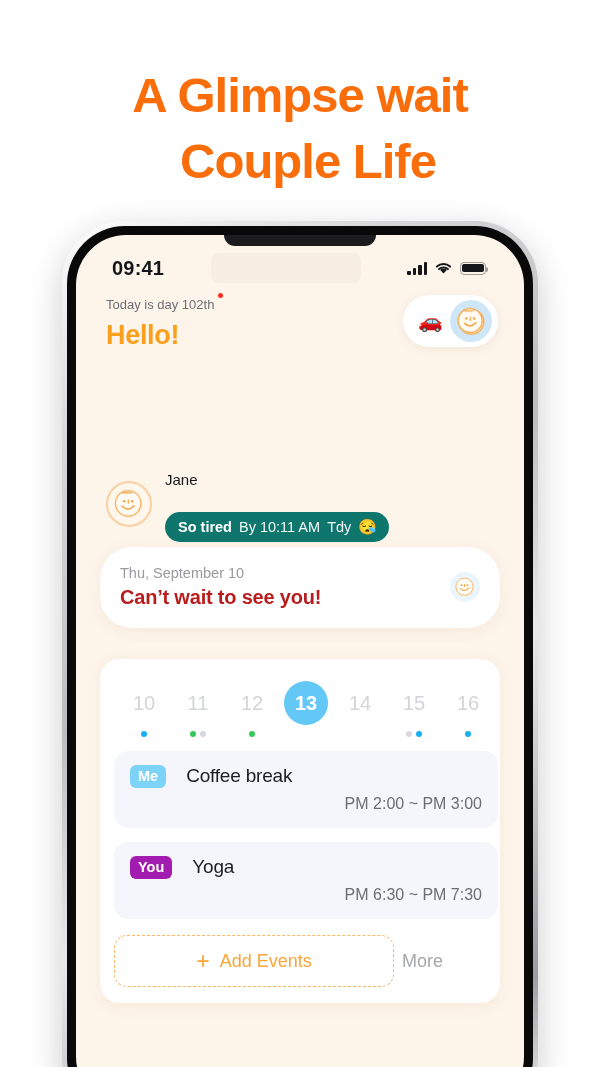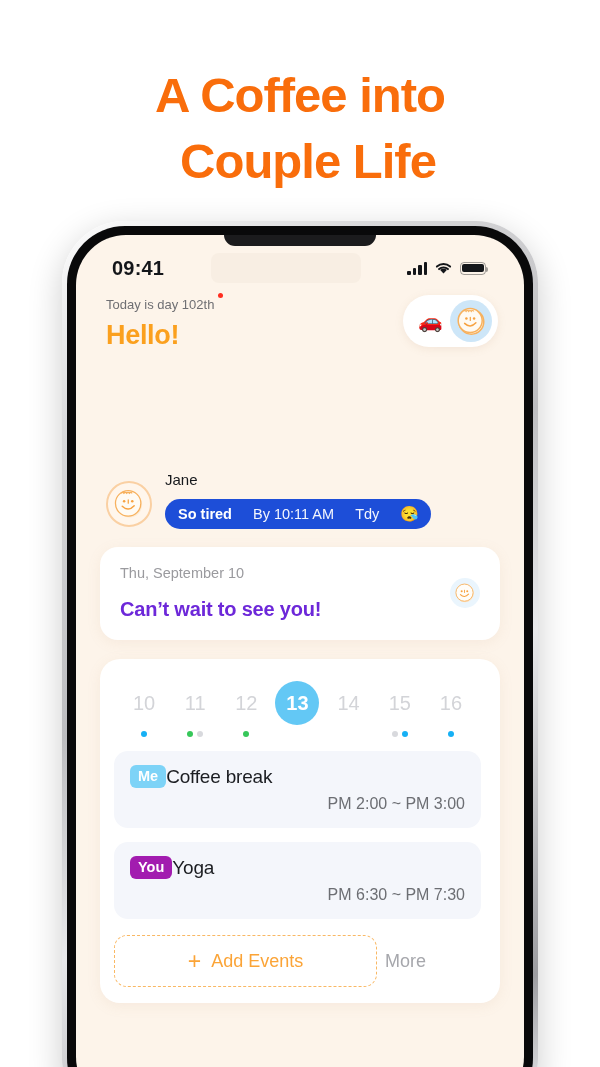--- a/index.html
+++ b/index.html
@@ -129,56 +129,56 @@
   .avatar-ring {
     width: 46px; height: 46px; border-radius: 50%;
     background: #FFF6EC;
     border: 2px solid #FAD0A3;
     display: flex; align-items: center; justify-content: center;
     flex: 0 0 auto;
     margin-top: 14px;
   }
   .msg-name { font-size: 15px; color: #16181c; line-height: 26px; }
   .msg-pill {
-    display: inline-flex; align-items: center; gap: 21px;
-    margin-top: 6px;
-    background: #1d4ed8;
+    display: inline-flex; align-items: center; gap: 7px;
+    margin-top: 19px;
+    background: #0f766e;
     border-radius: 18px;
     padding: 6px 12px 6px 13px;
     white-space: nowrap;
   }
   .msg-pill .m-status { color: #fff; font-weight: bold; font-size: 14.5px; }
   .msg-pill .m-time { color: rgba(255,255,255,0.95); font-size: 14.5px; }
   .msg-pill .m-tdy { color: rgba(255,255,255,0.95); font-size: 14.5px; }
   .msg-pill .m-emoji { font-size: 15px; }
 
   
   .note-card {
     position: absolute; top: 312px; left: 24px; right: 24px;
     background: #ffffff;
-    border-radius: 18px;
+    border-radius: 32px;
     padding: 17px 20px 19px 20px;
     display: flex; align-items: center; justify-content: space-between;
     box-shadow: 0 3px 14px rgba(186,150,112,0.10);
   }
   .note-date { font-size: 14.5px; color: #9A9A9E; line-height: 19px; }
-  .note-text { font-size: 20px; font-weight: bold; color: #6d28d9; margin-top: 15px; letter-spacing: -0.2px; }
+  .note-text { font-size: 20px; font-weight: bold; color: #b91c1c; margin-top: 3px; letter-spacing: -0.2px; }
   .avatar-mini {
     width: 30px; height: 30px; border-radius: 50%;
     background: #EAF5FD;
     display: flex; align-items: center; justify-content: center;
     flex: 0 0 auto;
   }
 
   
   .cal-card {
     position: absolute; top: 424px; left: 24px; right: 24px;
     background: #ffffff;
     border-radius: 20px;
-    padding: 18px 19px 16px 14px;
+    padding: 18px 2px 16px 14px;
     box-shadow: 0 3px 14px rgba(186,150,112,0.10);
   }
   .day-strip { display: flex; justify-content: space-between; padding: 4px 8px 0 8px; }
   .day {
     width: 44px;
     display: flex; flex-direction: column; align-items: center; gap: 6px;
   }
   .day-num {
     width: 44px; height: 44px; border-radius: 50%;
     display: flex; align-items: center; justify-content: center;
@@ -187,21 +187,21 @@
   .day.active .day-num { background: #63C8F5; color: #fff; font-weight: bold; }
   .dots { display: flex; gap: 4px; height: 6px; align-items: center; }
   .dots i { display: block; width: 6px; height: 6px; border-radius: 50%; }
 
   .event-row {
     background: #F4F6FB;
     border-radius: 14px;
     margin-top: 14px;
     padding: 14px 16px 15px 16px;
   }
-  .ev-head { display: flex; align-items: flex-end; gap: 0; }
+  .ev-head { display: flex; align-items: flex-start; gap: 20px; }
   .ev-badge {
     font-size: 14.5px; font-weight: bold; color: #fff;
     border-radius: 6px; padding: 2px 8px 3px 8px;
     line-height: 18px;
   }
   .ev-title { font-size: 19px; color: #1b1d21; letter-spacing: -0.2px; }
   .ev-time { font-size: 16px; color: #6C6E73; margin-top: 7px; text-align: right; }
 
   .cal-footer { display: flex; align-items: center; gap: 8px; margin-top: 16px; }
   .add-btn {
@@ -222,21 +222,21 @@
 
   
   svg { display: block; }
 </style>
 </head>
 <body>
 
 <div class="page">
 
   <div class="headline">
-    <span>A Coffee into</span>
+    <span>A Glimpse wait</span>
     <span class="l2">Couple Life</span>
   </div>
 
   <div class="phone">
     <div class="phone-bezel">
       <div class="screen">
 
         <div class="notch"></div>
 
         <div class="statusbar">

